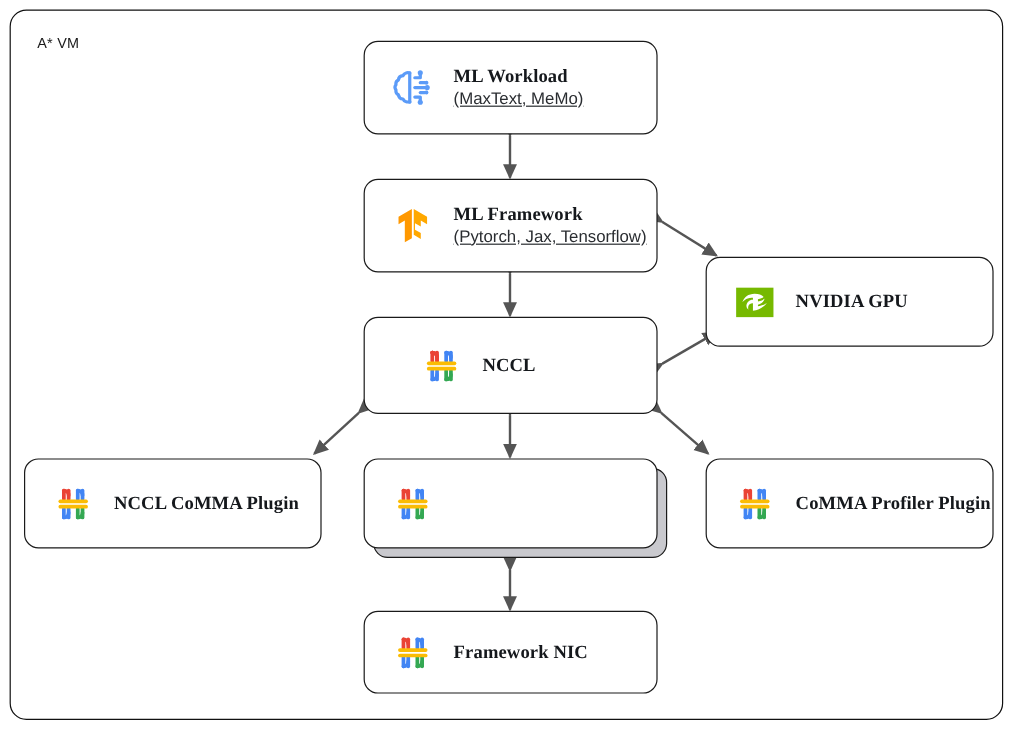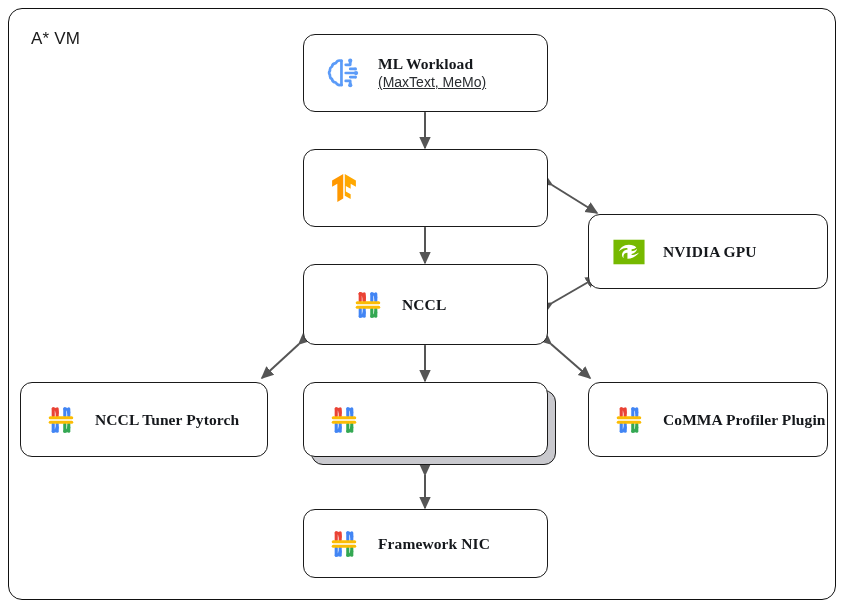--- a/index.html
+++ b/index.html
@@ -29,21 +29,21 @@
     height: 592px;
     box-sizing: border-box;
     border: 1.4px solid #111111;
     border-radius: 14px;
     background: #ffffff;
   }
   .vm-title {
     position: absolute;
     left: 22px;
     top: 20px;
-    font-size: 17px;
+    font-size: 12px;
     color: #1a1a1a;
     letter-spacing: 0.2px;
     white-space: nowrap;
   }
 
   
   .node {
     position: absolute;
     box-sizing: border-box;
     background: #ffffff;
@@ -174,20 +174,24 @@
     </span>
   </div>
 
   <div class="node" style="left:303px; top:149px; width:245px; height:78px;">
     <span class="node-icon">
       <svg width="34" height="34" viewBox="0 0 24 24">
         <path d="M11.45 2.2 L3.6 6.75 L3.6 11.2 L7.3 9.05 L7.3 21.8 L11.45 19.4 Z" fill="#FF9800"></path>
         <path d="M12.55 2.2 L20.4 6.75 L20.4 11.2 L16.7 9.05 L16.7 12.55 L13.3 10.6 L13.3 14.4 L16.7 16.4 L16.7 19.85 L12.55 17.45 Z" fill="#FFA800"></path>
       </svg>
     </span>
+    <span class="node-text">
+      <span class="node-title">ML Framework</span>
+      <span class="node-sub">(Pytorch, Jax, Tensorflow)</span>
+    </span>
   </div>
 
   <div class="node" style="left:303px; top:264px; width:245px; height:81px;padding-left:44px;">
     <span class="node-icon">
       <svg width="38" height="38" viewBox="0 0 44 44">
         <g fill="none" stroke-width="3.6" stroke-linecap="round">
           <path d="M13 9 v8.2" stroke="#EA4335"></path>
           <path d="M13 9 a4.6 4.6 0 0 1 4.6 4.6 v3.6" stroke="#EA4335"></path>
           <path d="M17.6 9 v8.2" stroke="#EA4335"></path>
           <path d="M13 9 a4.6 4.6 0 0 0 0 0" stroke="#EA4335"></path>
@@ -242,21 +246,21 @@
           <path d="M13 35 a4.6 4.6 0 0 0 4.6 -4.6" stroke="#4285F4"></path>
           <path d="M26.4 26.6 v8.4" stroke="#34A853"></path>
           <path d="M31 26.6 v8.4" stroke="#34A853"></path>
           <path d="M26.4 35 a4.6 4.6 0 0 0 4.6 -4.6" stroke="#34A853"></path>
           <path d="M9.6 19.4 h24.8" stroke="#FBBC04"></path>
           <path d="M9.6 24.6 h24.8" stroke="#FBBC04"></path>
         </g>
       </svg>
     </span>
     <span class="node-text">
-      <span class="node-title">NCCL Tuner Pytorch</span>
+      <span class="node-title">NCCL CoMMA Plugin</span>
     </span>
   </div>
 
   <div class="stack-shadow" style="left:311px; top:390px; width:245px; height:75px;"></div>
   <div class="node" style="left:303px; top:382px; width:245px; height:75px;">
     <span class="node-icon">
       <svg width="38" height="38" viewBox="0 0 44 44">
         <g fill="none" stroke-width="3.6" stroke-linecap="round">
           <path d="M13 9 v8.2" stroke="#EA4335"></path>
           <path d="M17.6 9 v8.2" stroke="#EA4335"></path>

